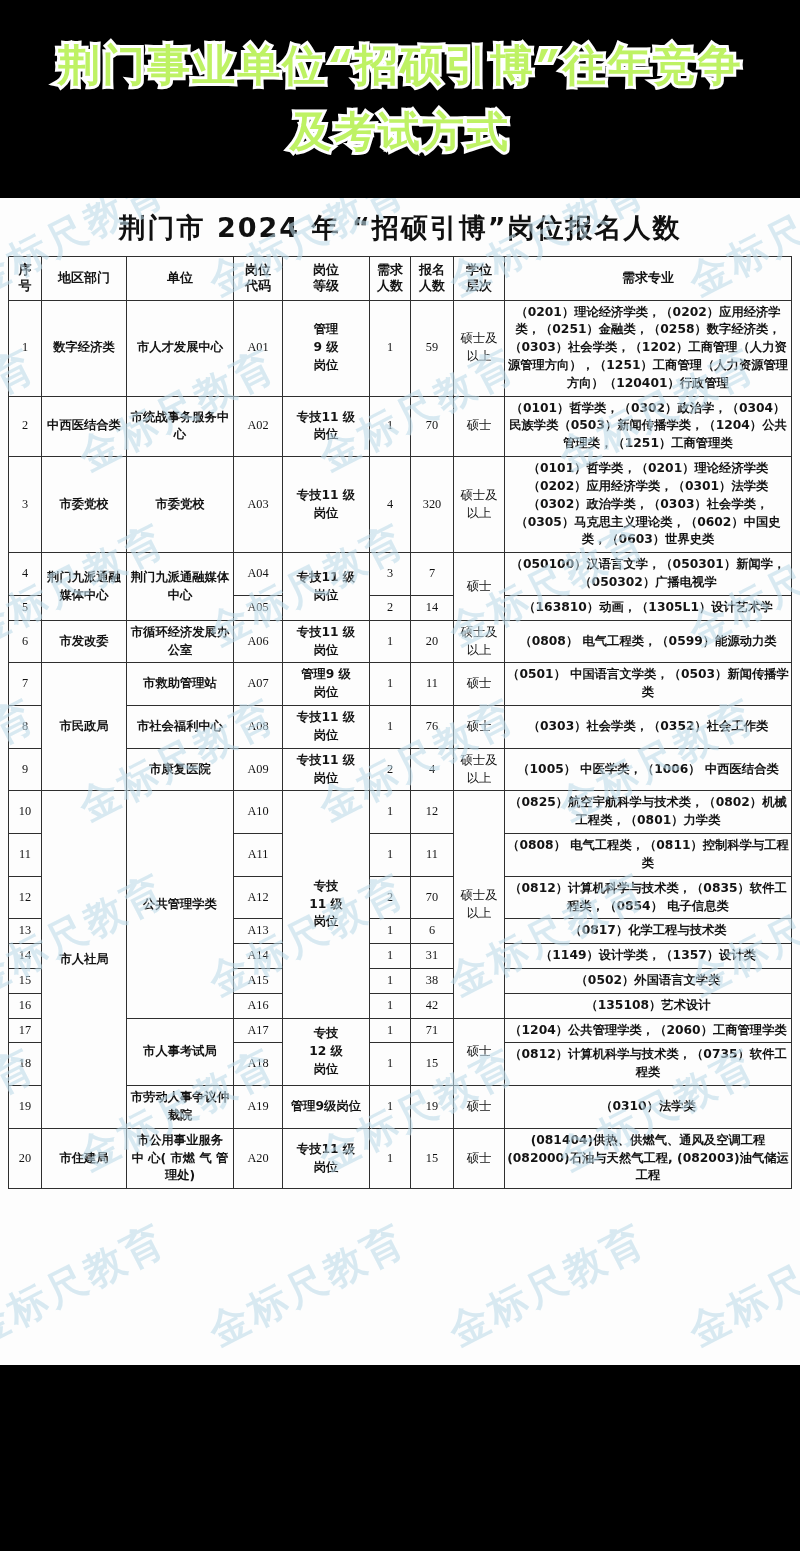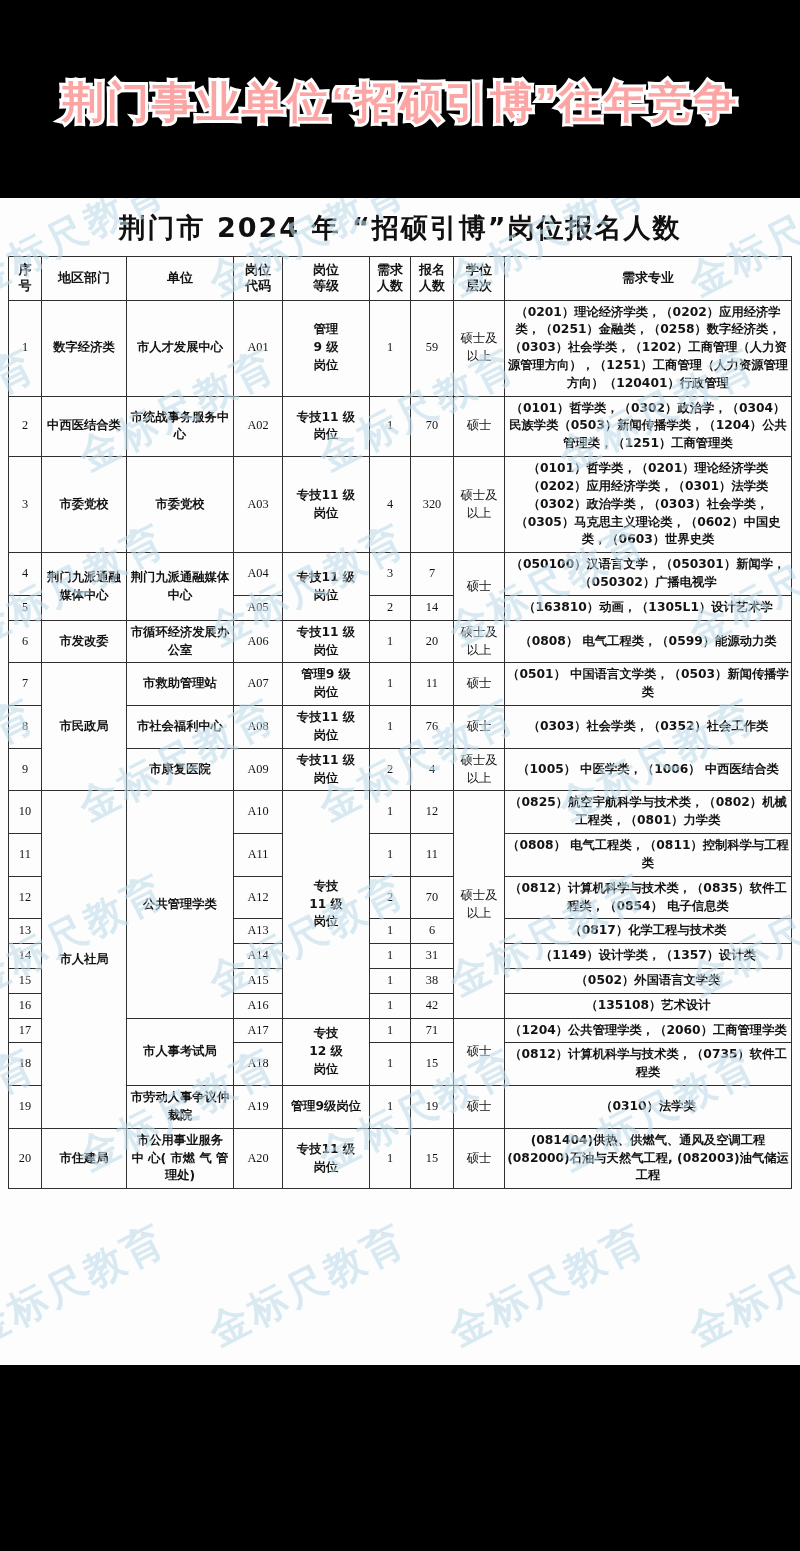--- a/index.html
+++ b/index.html
@@ -16,26 +16,26 @@
     height:198px;
     background:#000000;
     display:flex;
     flex-direction:column;
     align-items:center;
     justify-content:center;
     box-sizing:border-box;
     padding-top:6px;
   }
   .banner-line{
-    font-family:Liberation Sans, sans-serif;
+    font-family:Liberation Mono, monospace;
     font-weight:bold;
     font-size:43px;
     line-height:66px;
     letter-spacing:2px;
-    color:#fca5a5;
+    color:#bef264;
     -webkit-text-stroke:6px #ffffff;
     paint-order:stroke fill;
     text-align:center;
     white-space:nowrap;
   }
   .banner-line.l2{ font-size:42px; }
 
   
   .sheet{
     position:relative;
@@ -110,20 +110,21 @@
   td.level{ font-family:"DejaVu Sans","Liberation Sans",sans-serif;font-weight:bold;font-size:12.5px;line-height:1.55;white-space:pre-line;}
   td.num{ font-family:"Liberation Serif",serif;font-size:12.5px;}
   td.degree{ font-family:"DejaVu Sans","Liberation Sans",sans-serif;font-weight:normal;font-size:12.5px;line-height:1.45;white-space:pre-line;}
   td.major{ font-family:"DejaVu Sans","Liberation Sans",sans-serif;font-weight:bold;font-size:11.8px;line-height:1.55;padding:4px 6px;text-align:center;}
 </style>
 </head>
 <body>
 
 <div class="banner">
   <div class="banner-line l1">荆门事业单位“招硕引博”往年竞争</div>
+  <div class="banner-line l2">及考试方式</div>
 </div>
 
 <div class="sheet">
 
   <div class="wm-layer">
       <div class="wm" style="left: -40px; top: 10px; color: rgb(191, 220, 234);">金标尺教育</div>
       <div class="wm" style="left: 200px; top: 10px; color: rgb(191, 220, 234);">金标尺教育</div>
       <div class="wm" style="left: 440px; top: 10px; color: rgb(191, 220, 234);">金标尺教育</div>
       <div class="wm" style="left: 680px; top: 10px; color: rgb(191, 220, 234);">金标尺教育</div>
       <div class="wm" style="left: -170px; top: 185px; color: rgb(191, 220, 234);">金标尺教育</div>

